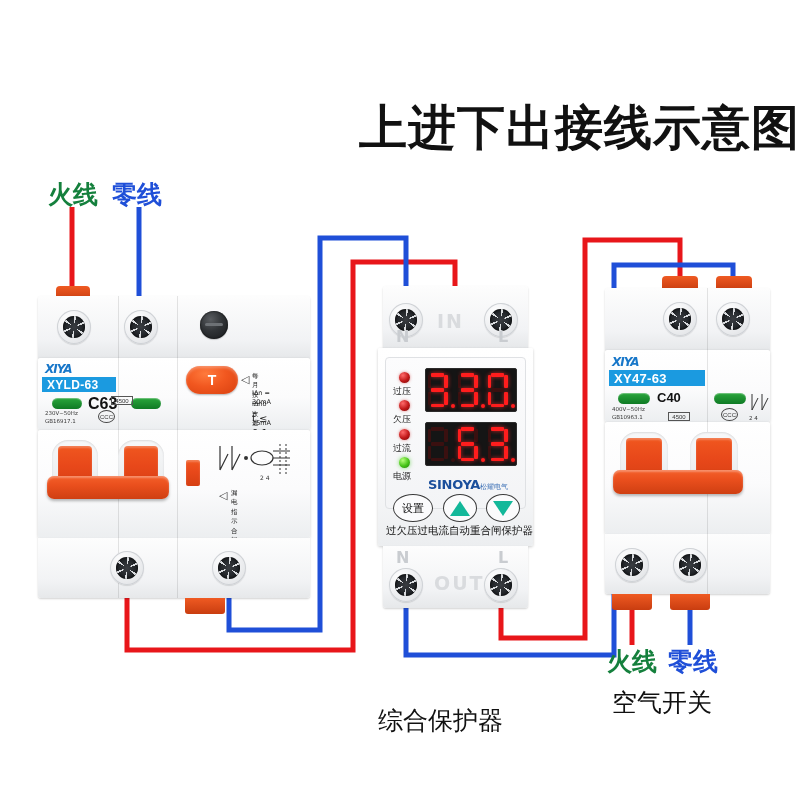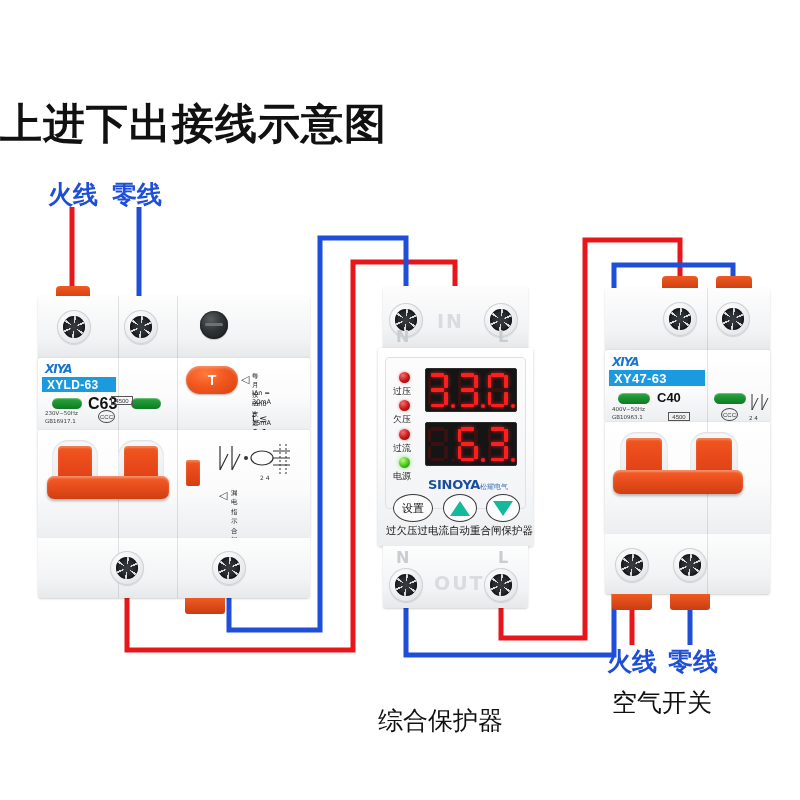--- a/index.html
+++ b/index.html
@@ -3,29 +3,29 @@
 <meta charset="utf-8">
 <style>
   * { margin:0; padding:0; box-sizing:border-box; }
   body {
     width:800px; height:800px; background:#ffffff;
     font-family:"Liberation Sans", sans-serif; overflow:hidden; position:relative;
   }
   #stage { position:absolute; inset:0; }
 
   .title {
-    position:absolute; top:96px; left:0; width:800px; text-align:left;
-    font-size:42px; font-weight:bold; color:#111; letter-spacing:1px;
+    position:absolute; top:96px; left:0; width:800px; text-align:right;
+    font-size:48px; font-weight:bold; color:#111; letter-spacing:1px;
     font-family:"DejaVu Sans","Liberation Sans",sans-serif;
   }
 
   
   .wlabel { position:absolute; font-size:25px; font-weight:bold;
             font-family:"DejaVu Sans","Liberation Sans",sans-serif; white-space:nowrap; }
-  .wlabel.live { color:#1d4ed8; }
+  .wlabel.live { color:#15803d; }
   .wlabel.neutral { color:#1f4fd8; }
 
   
   #wires { position:absolute; inset:0; pointer-events:none; }
 
   
   .device { position:absolute; }
 
   .term-block {
     position:absolute; background:linear-gradient(180deg,#fdfdfd 0%,#f2f3f5 70%,#e6e8ea 100%);

